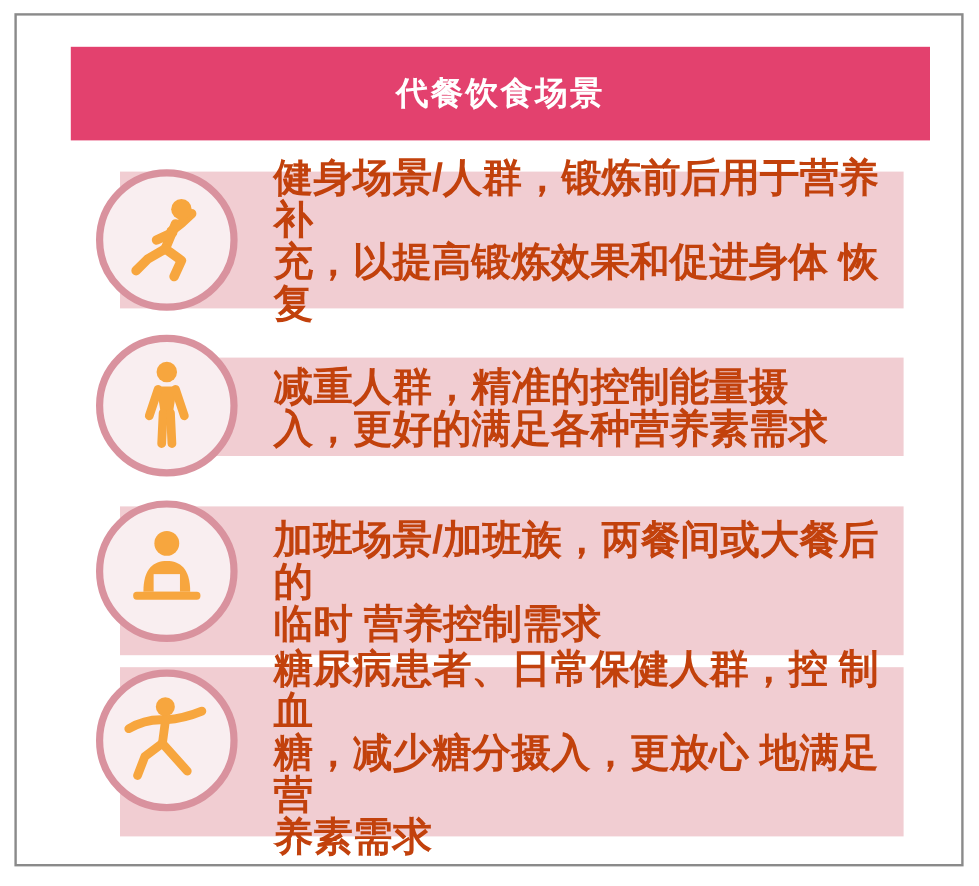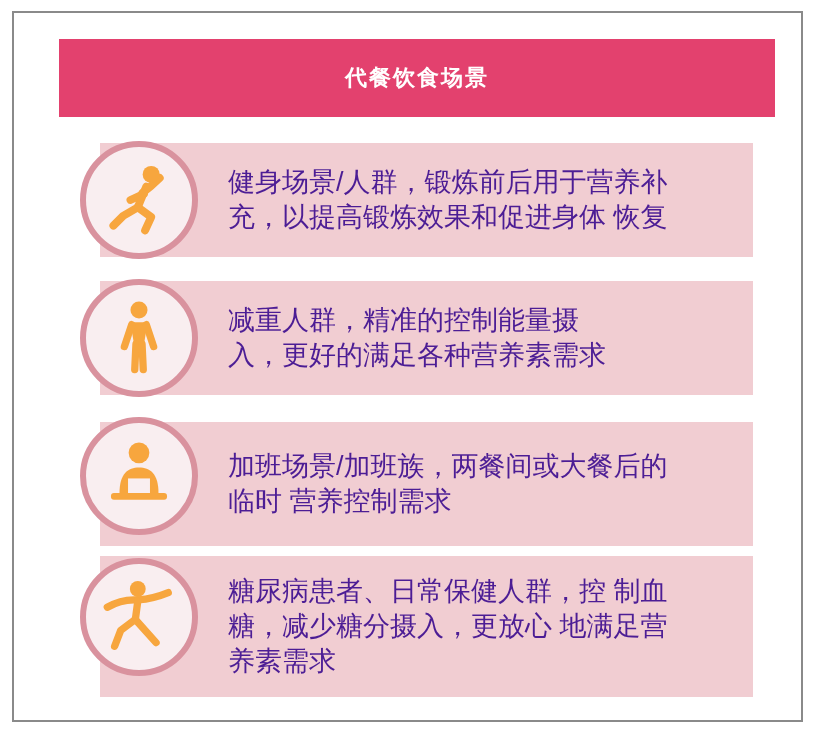--- a/index.html
+++ b/index.html
@@ -9,37 +9,37 @@
   }
   .frame{
     position:absolute;left:12px;top:11px;width:791px;height:711px;
     border:2px solid #8a8a8a;box-sizing:border-box;background:#ffffff;
   }
   .header{
     position:absolute;left:59px;top:39px;width:716px;height:78px;
     background:#e3416e;display:flex;align-items:center;justify-content:center;
   }
   .header span{
-    color:#ffffff;font-size:22px;font-weight:bold;letter-spacing:2px;text-align:center;
+    color:#ffffff;font-size:27px;font-weight:bold;letter-spacing:2px;text-align:center;
   }
   .bar{
     position:absolute;left:100px;width:653px;background:#f1cdd2;
     display:flex;align-items:center;box-sizing:border-box;padding-left:128px;
   }
   .bar p{
-    margin:0;font-size:27px;line-height:35px;color:#4c1d95;font-weight:400;
+    margin:0;font-size:33px;line-height:35px;color:#c2410c;font-weight:700;
     white-space:pre-line;
   }
   .circle{
     position:absolute;left:80px;width:106px;height:106px;border-radius:50%;
     background:#f9eef0;border:6px solid #d9929e;
     display:flex;align-items:center;justify-content:center;
   }
   .bar1{top:143px;height:114px;}
-  .bar2{top:281px;height:114px;}
+  .bar2{top:298px;height:82px;}
   .bar3{top:422px;height:124px;}
   .bar4{top:556px;height:141px;}
   .circ1{top:141px;}
   .circ2{top:279px;}
   .circ3{top:417px;}
   .circ4{top:558px;}
   svg{display:block;}
 </style>
 </head>
 <body>

